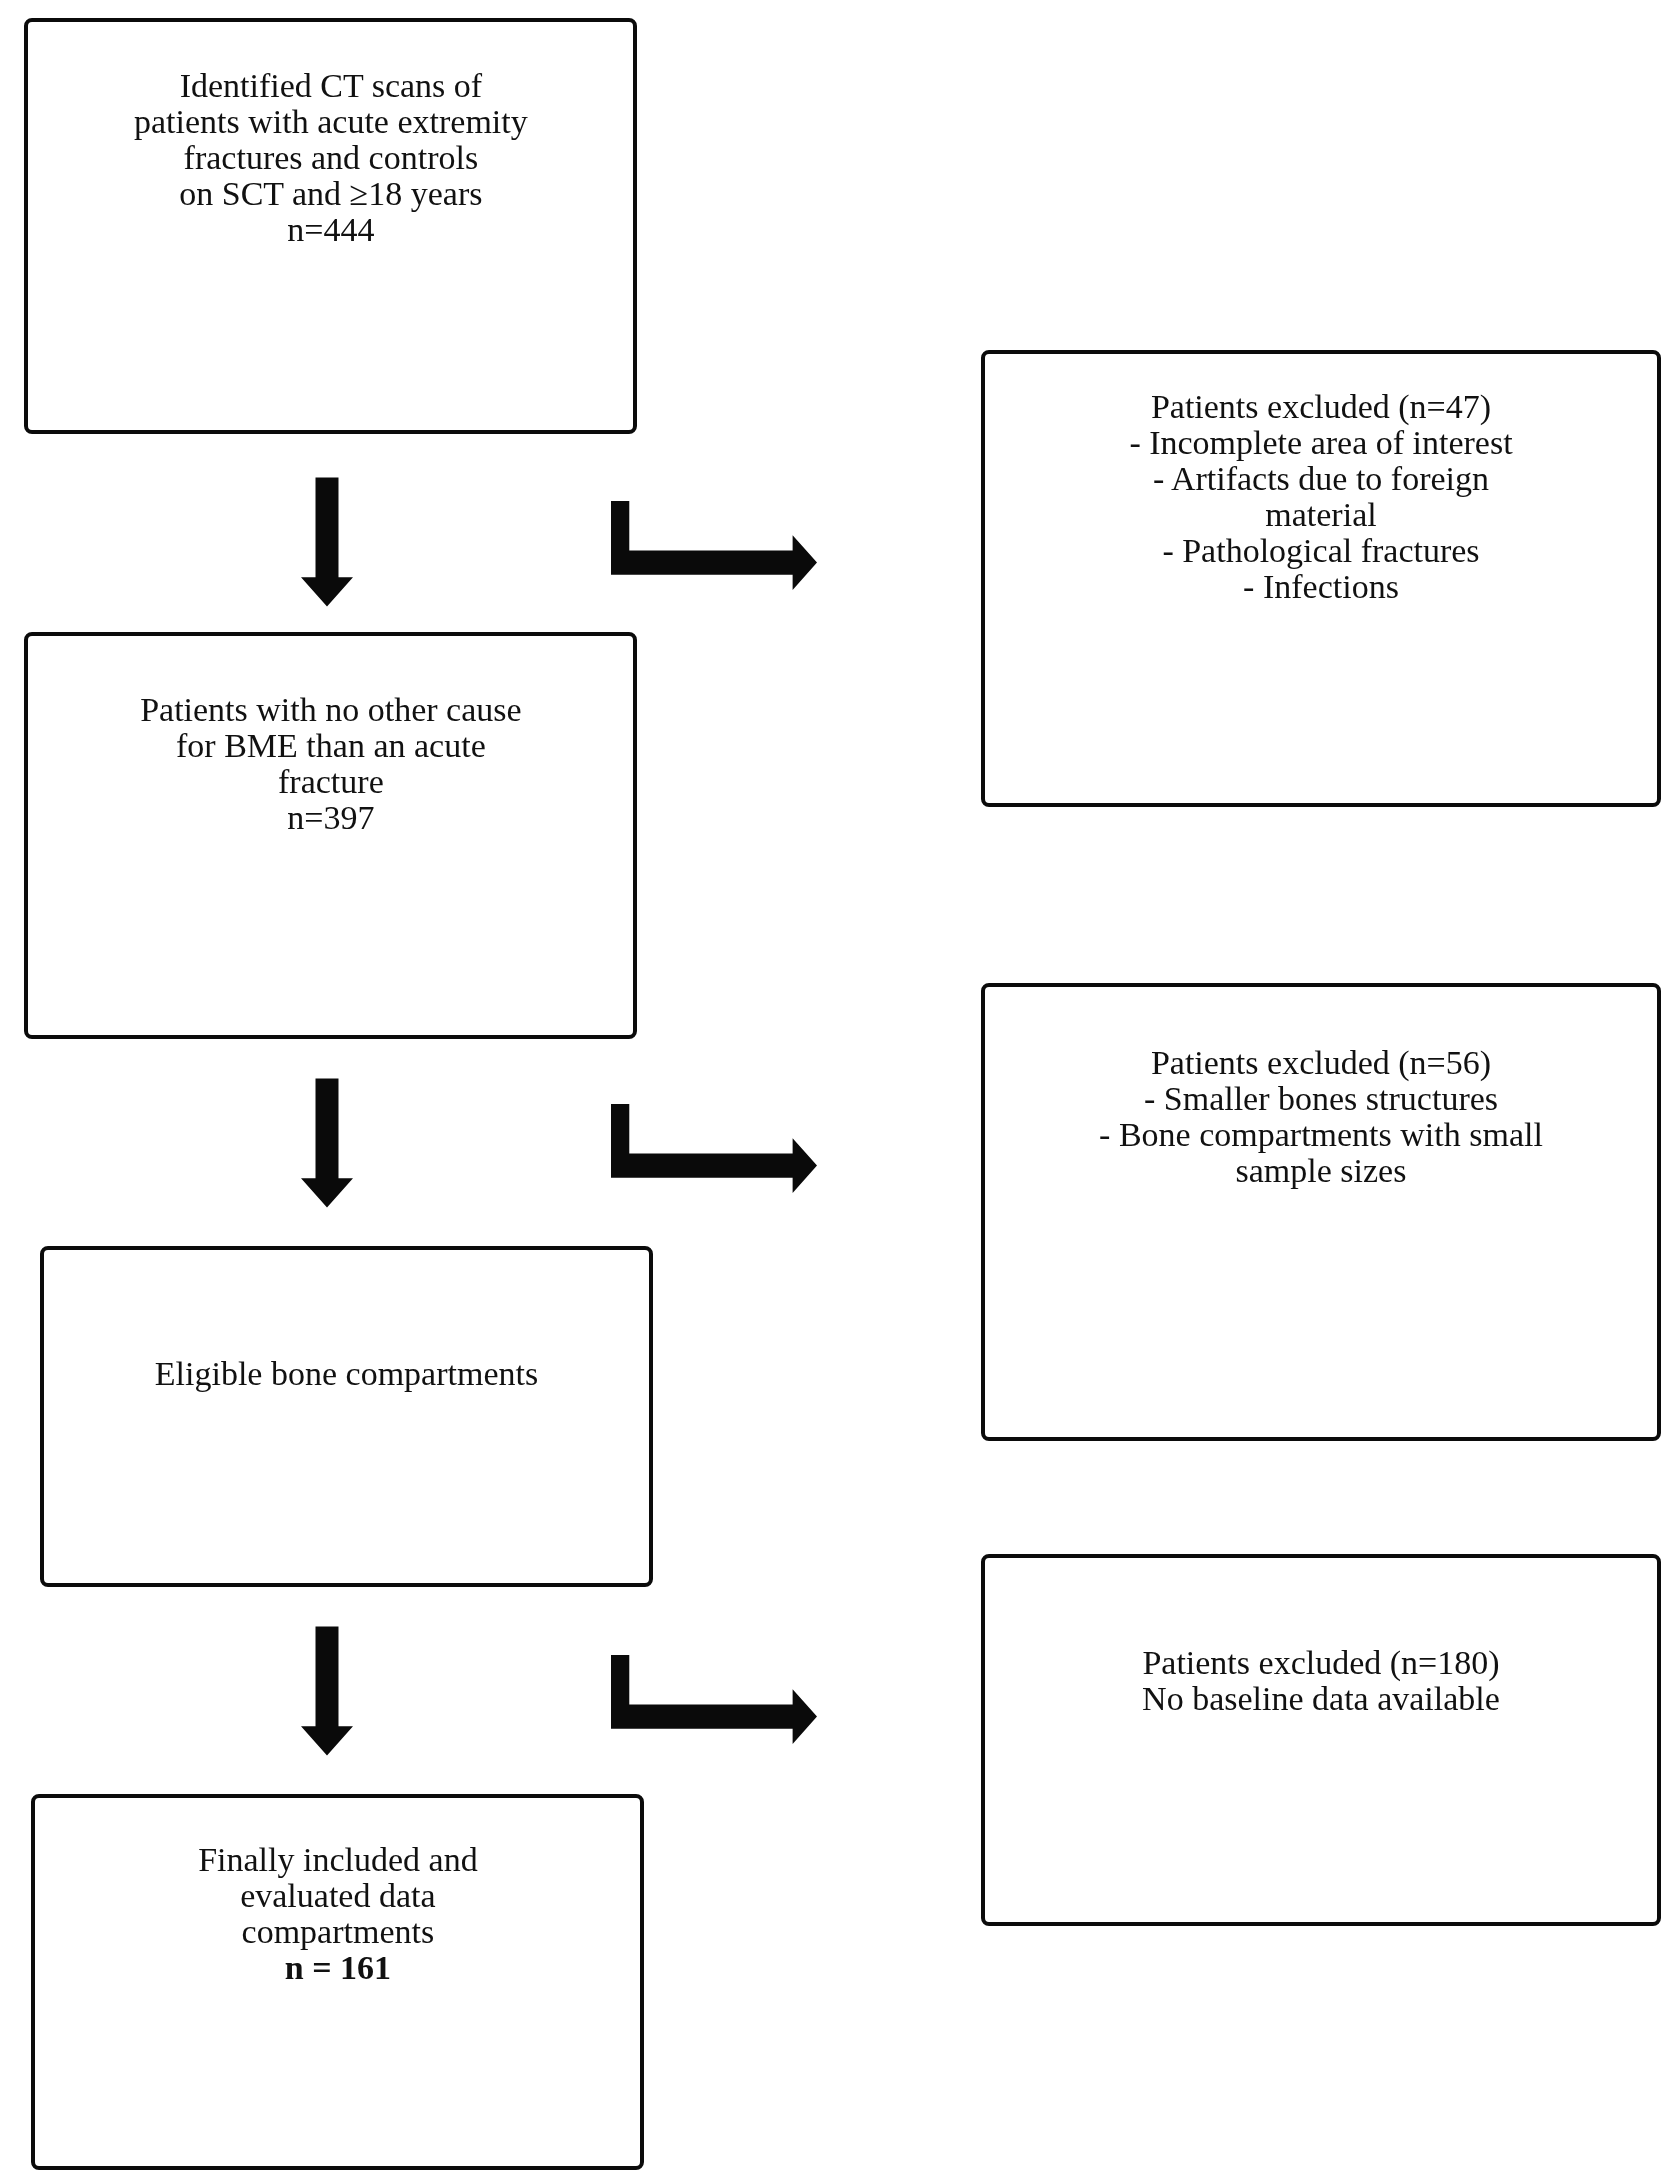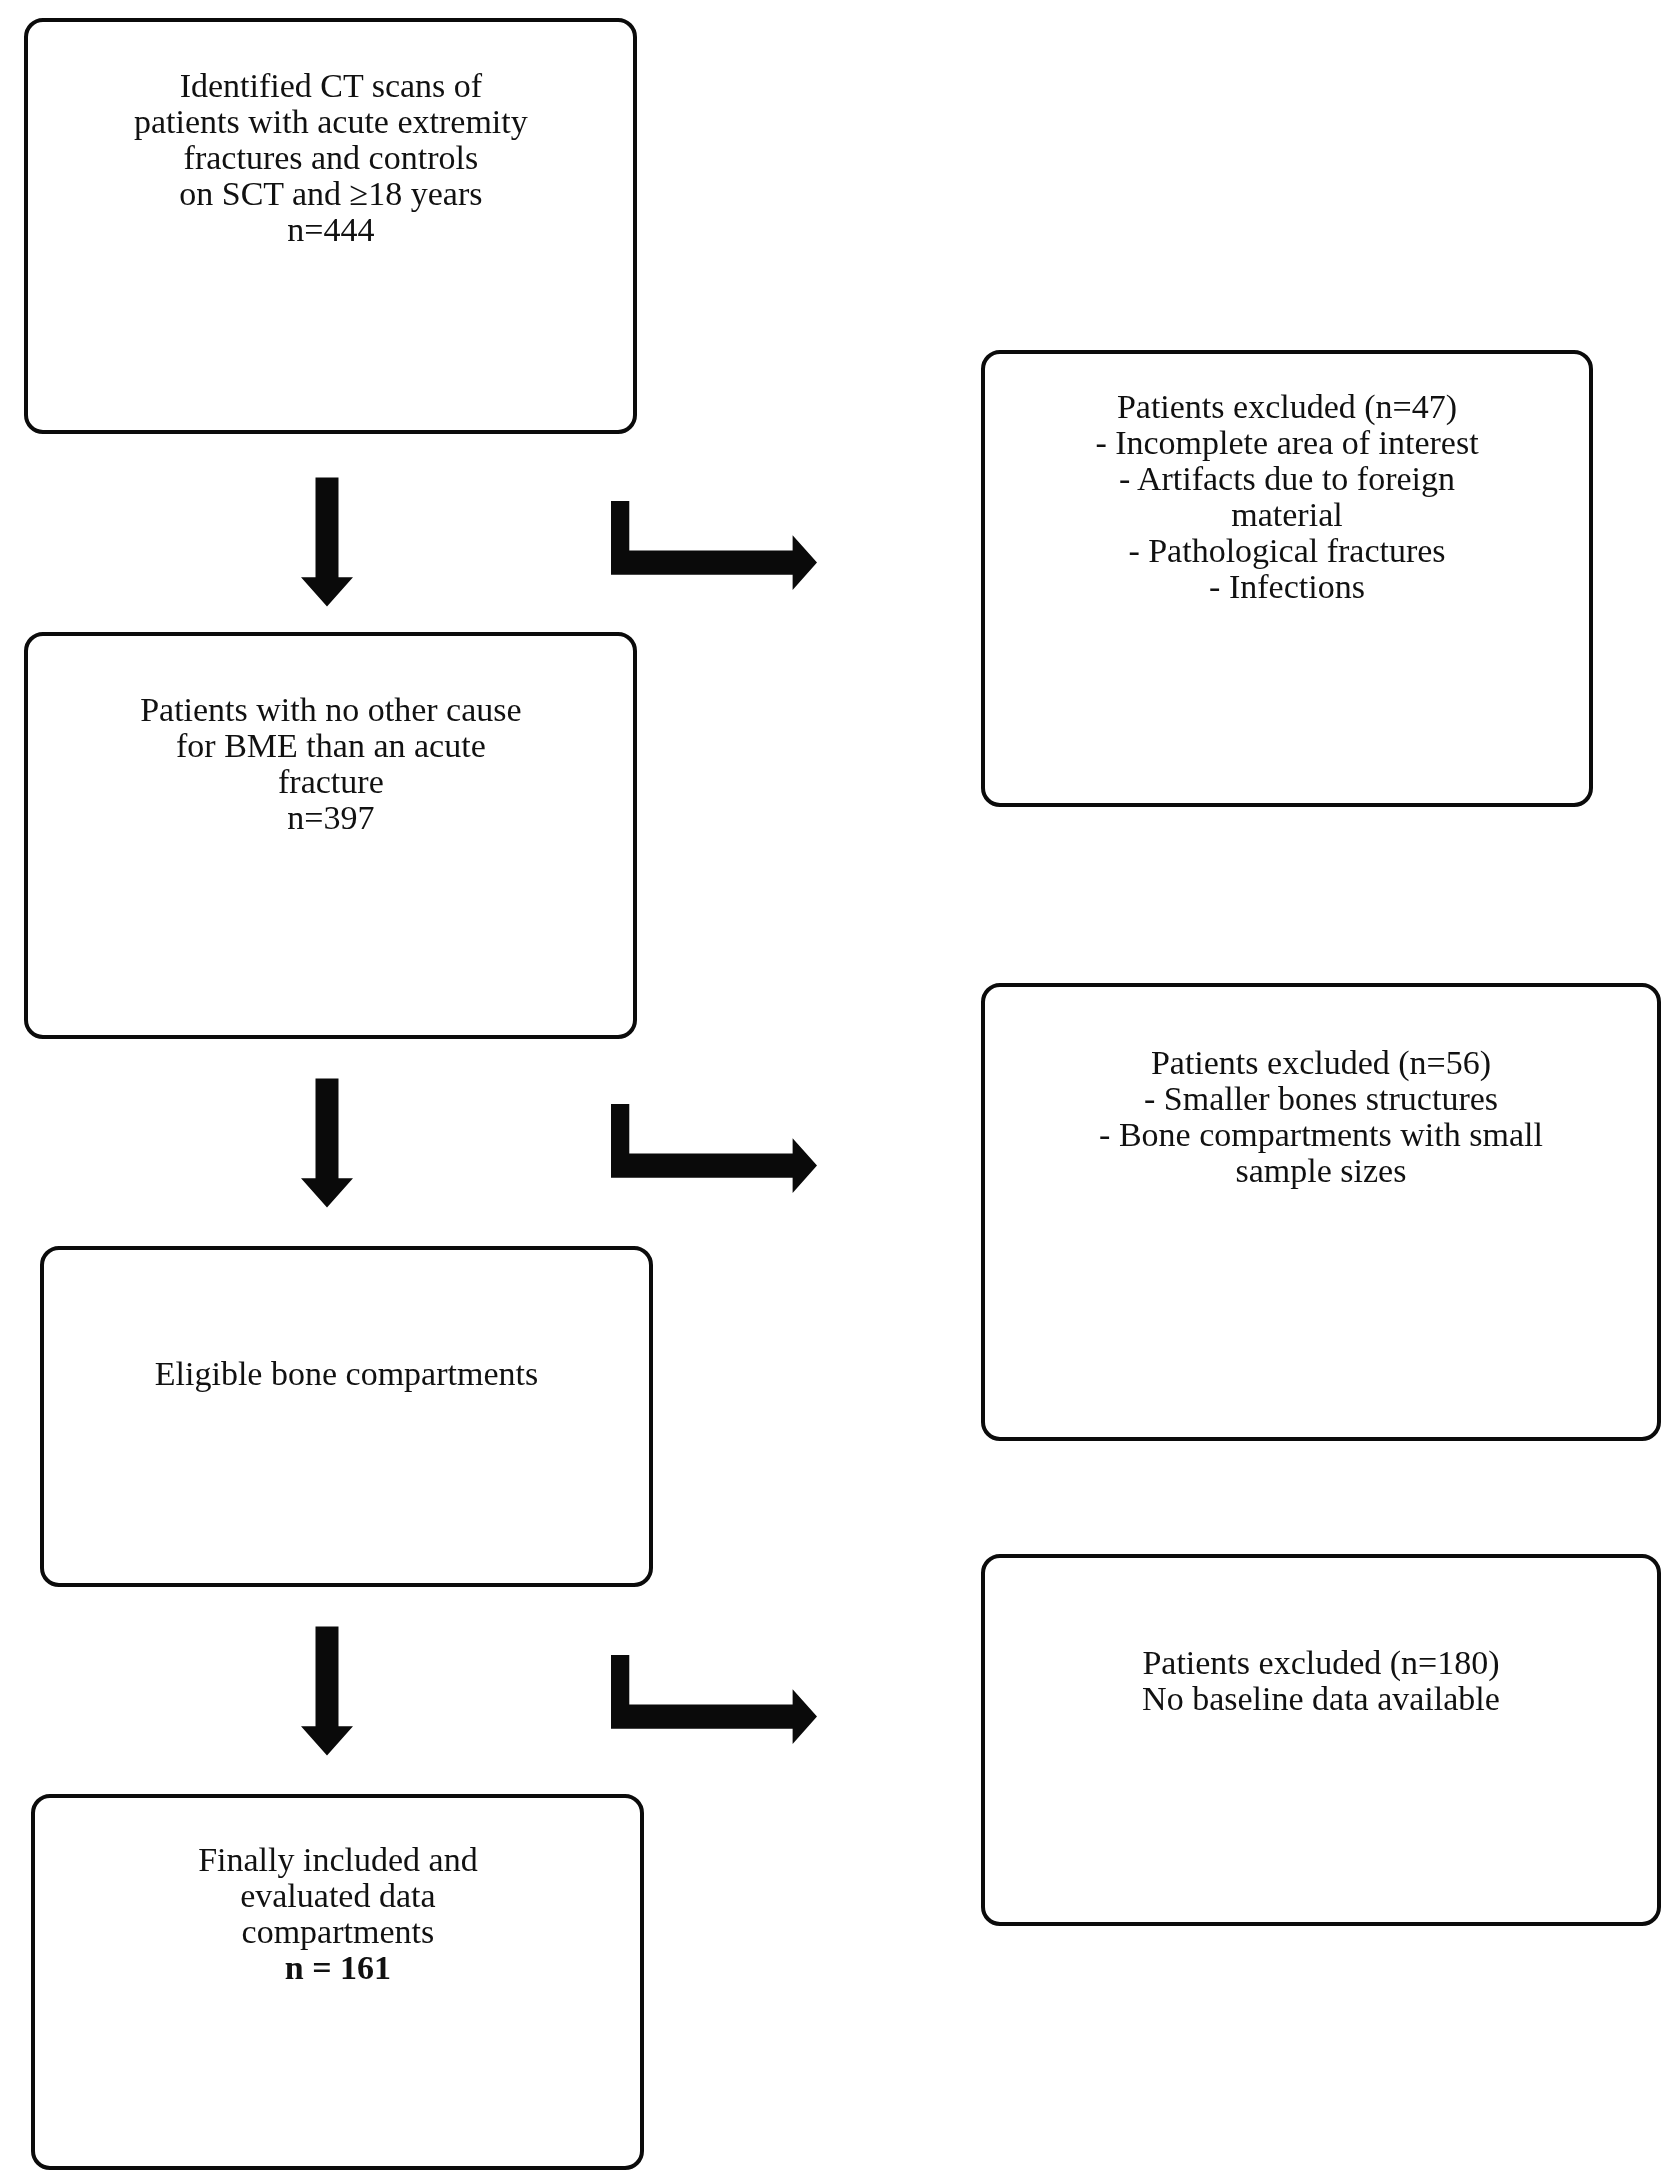--- a/index.html
+++ b/index.html
@@ -13,21 +13,21 @@
     height: 2183px;
     background: #ffffff;
     font-family: "Liberation Serif", "DejaVu Serif", serif;
     color: #111111;
     overflow: hidden;
   }
   .pbox {
     position: absolute;
     box-sizing: border-box;
     border: 4.9px solid #0b0b0b;
-    border-radius: 19px;
+    border-radius: 8px;
     background: #ffffff;
     text-align: center;
     font-size: 34px;
     line-height: 36px;
   }
   .pbox .ln {
     white-space: nowrap;
   }
   .pbox .ln.bold {
     font-weight: bold;
@@ -37,21 +37,21 @@
     display: block;
   }
   .arr polygon {
     fill: #0a0a0a;
   }
   
   #box-l1 { left: 24.4px;   top: 18.3px;   width: 613px; height: 416px; padding-top: 46px; }
   #box-l2 { left: 24.4px;   top: 632px; width: 613px; height: 407px; padding-top: 56px; }
   #box-l3 { left: 40px;   top: 1246px; width: 613px; height: 341px; padding-top: 106px; }
   #box-l4 { left: 24.4px;   top: 1794px; width: 613px; height: 376px; padding-top: 44px; margin-left: 7px; }
-  #box-r1 { left: 981px; top: 350px;  width: 612px; height: 457px; padding-top: 35px; }
+  #box-r1 { left: 981px; top: 350px;  width: 680px; height: 457px; padding-top: 35px; }
   #box-r2 { left: 981px; top: 983px; width: 680px; height: 458px; padding-top: 58px; }
   #box-r3 { left: 981px; top: 1554px; width: 680px; height: 372px; padding-top: 87px; }
   #arrow-d1 { left: 301px;  top: 477px; }
   #arrow-d2 { left: 301px;  top: 1078px; }
   #arrow-d3 { left: 301px;  top: 1626px; }
   #arrow-e1 { left: 611px; top: 501px; }
   #arrow-e2 { left: 611px; top: 1104px; }
   #arrow-e3 { left: 611px; top: 1655px; }
 </style>
 </head>

